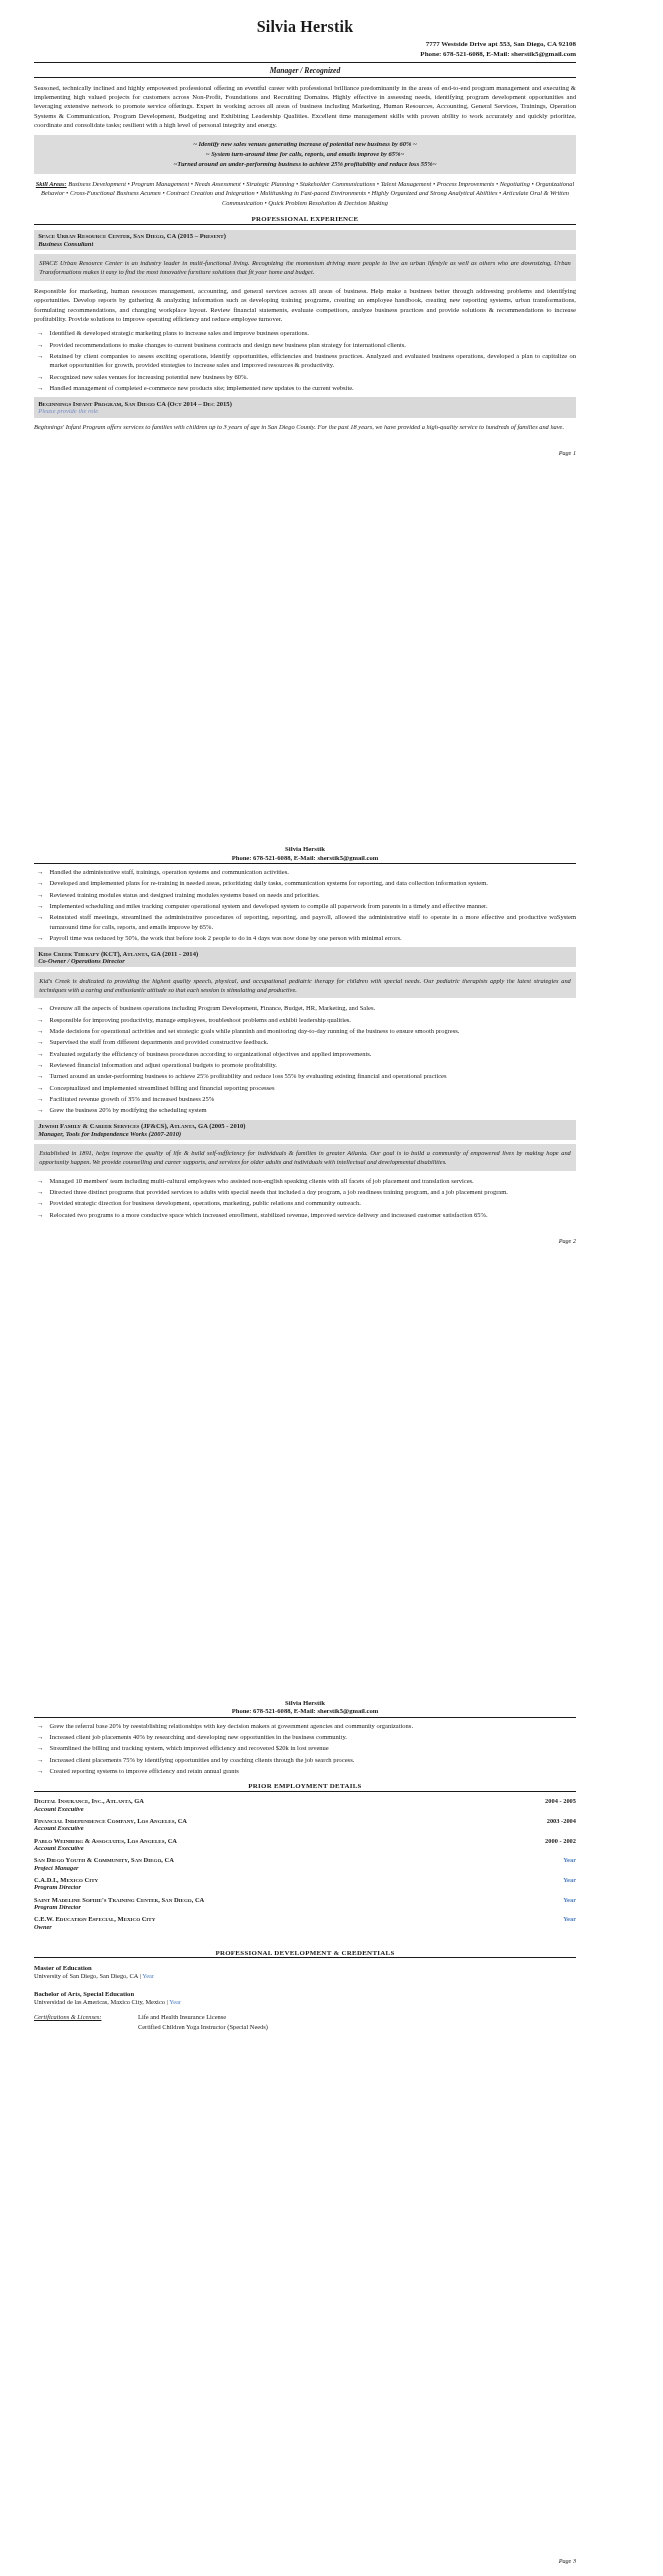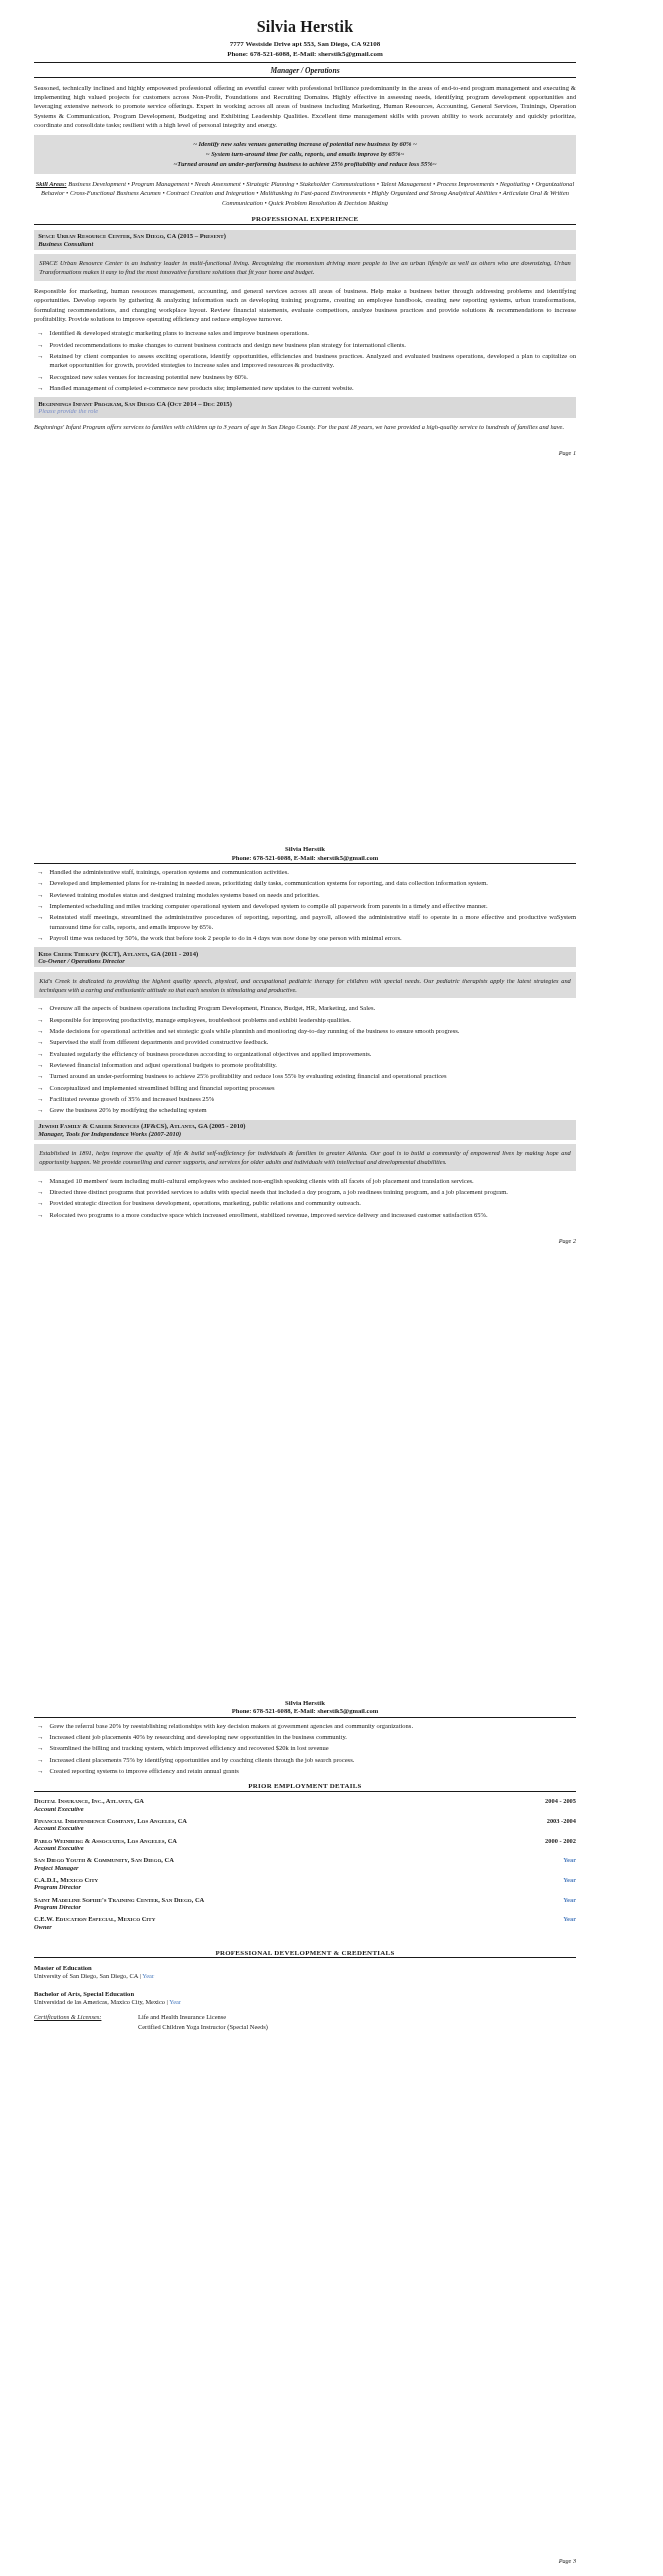--- a/index.html
+++ b/index.html
@@ -23,21 +23,21 @@
   
   .doc-name {
     text-align: center;
     font-size: 16px;
     font-weight: bold;
     letter-spacing: 0.2px;
     margin: 0 0 3.1px 0;
     font-family: "Liberation Serif", serif;
   }
   .doc-contact {
-    text-align: center;
+    text-align: right;
     font-size: 7px;
     font-weight: bold;
     line-height: 1.45;
     margin-bottom: 2.6px;
   }
   .rule-thick { border: none; border-top: 1.1px solid #1a1a1a; margin: 2.1px 0 3.1px 0; }
   .rule-thin  { border: none; border-top: 0.5px solid #1a1a1a; margin: 1.6px 0 4.2px 0; }
 
   .job-title-line {
     text-align: center;
@@ -213,21 +213,21 @@
 
 <div class="page page-1">
 
   <div>
     <div class="doc-name">Silvia Herstik</div>
     <div class="doc-contact">
       <div>7777 Westside Drive apt 553, San Diego, CA 92108</div>
       <div>Phone: 678-521-6088, E-Mail: sherstik5@gmail.com</div>
     </div>
     <hr class="rule-thick">
-    <div class="job-title-line">Manager / Operations</div>
+    <div class="job-title-line">Manager / Recognized</div>
     <hr class="rule-thin">
   </div>
 
   <p class="para">Seasoned, technically inclined and highly empowered professional offering an eventful career with professional brilliance predominantly in the areas of end-to-end program management and executing &amp; implementing high valued projects for customers across Non-Profit, Foundations and Recruiting Domains. Highly effective in assessing needs, identifying program development opportunities and leveraging extensive network to promote service offerings. Expert in working across all areas of business including Marketing, Human Resources, Accounting, General Services, Trainings, Operation Systems &amp; Communication, Program Development, Budgeting and Exhibiting Leadership Qualities. Excellent time management skills with proven ability to work accurately and quickly prioritize, coordinate and consolidate tasks; resilient with a high level of personal integrity and energy.</p>
 
   <div class="band">
     <div class="b-line">~ Identify new sales venues generating increase of potential new business by 60% ~</div>
     <div class="b-sub">~ System turn-around time for calls, reports, and emails improve by 65%~</div>
     <div class="b-sub">~Turned around an under-performing business to achieve 25% profitability and reduce loss 55%~</div>
   </div>

